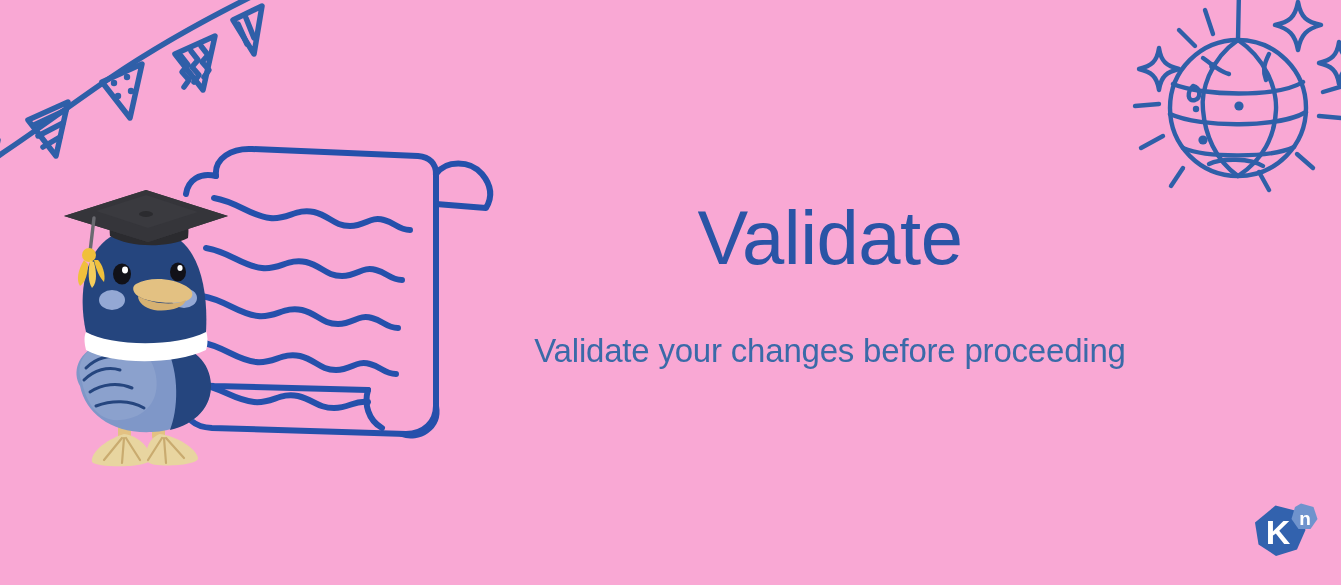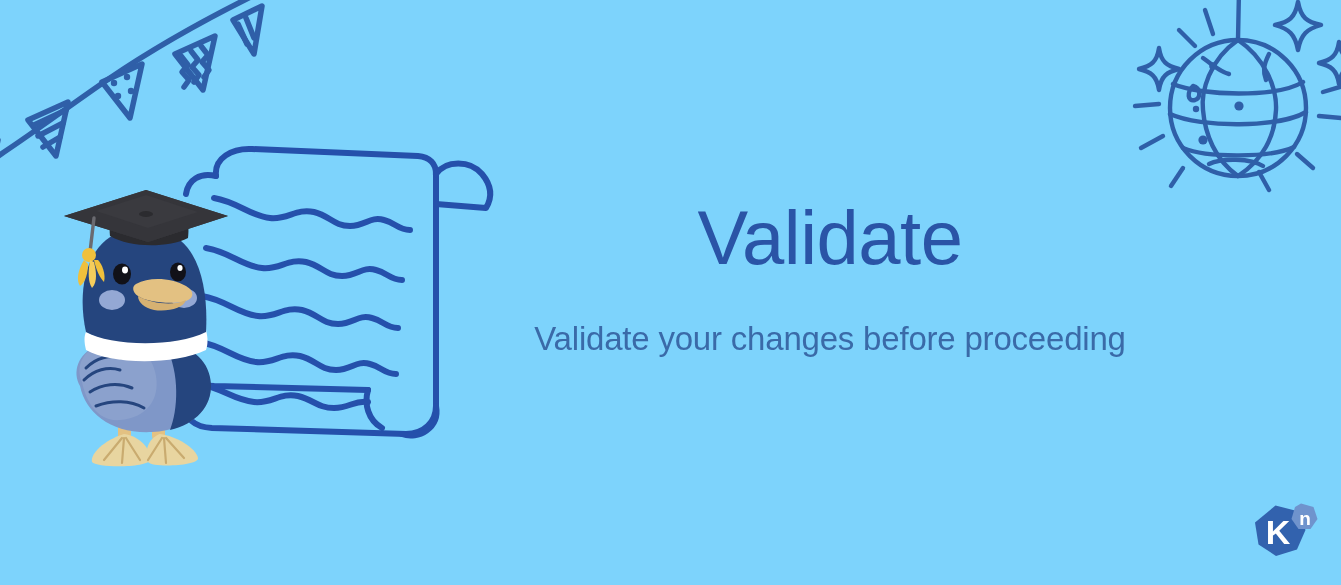--- a/index.html
+++ b/index.html
@@ -73,21 +73,21 @@
   .page-title {
     margin: 0;
     font-family: "Liberation Sans", sans-serif;
     font-size: 76px;
     font-weight: 400;
     line-height: 1.0;
     letter-spacing: -0.5px;
     color: #2a54a6;
   }
   .page-subtitle {
-    margin: 0;
+    margin: 12px;
     padding-top: 44px;
     font-family: "Liberation Sans", sans-serif;
     font-size: 33px;
     font-weight: 400;
     line-height: 1.15;
     letter-spacing: -0.2px;
     color: #3a6aa8;
   }
 
   
@@ -95,21 +95,21 @@
     position: absolute;
     right: 18px;
     bottom: 16px;
     width: 76px;
     height: 70px;
   }
 </style>
 </head>
 <body>
 
-<div class="slide" style="background: #7dd3fc;">
+<div class="slide" style="background: #f9a8d4;">
 
   <div class="bunting-art">
     <svg viewBox="0 0 300 190" width="300" height="190" fill="none" xmlns="http://www.w3.org/2000/svg" aria-hidden="true">
       <g stroke="#2f5fa8" stroke-width="5.5" stroke-linecap="round" stroke-linejoin="round">
 
         <path d="M300 -14 C240 14 176 48 120 86 C76 116 34 148 -10 176"></path>
 
         <path d="M243 28 L272 14 L264 62 Z"></path>
         <path d="M248 32 L257 52"></path>
         <path d="M256 26 L264 46"></path>

